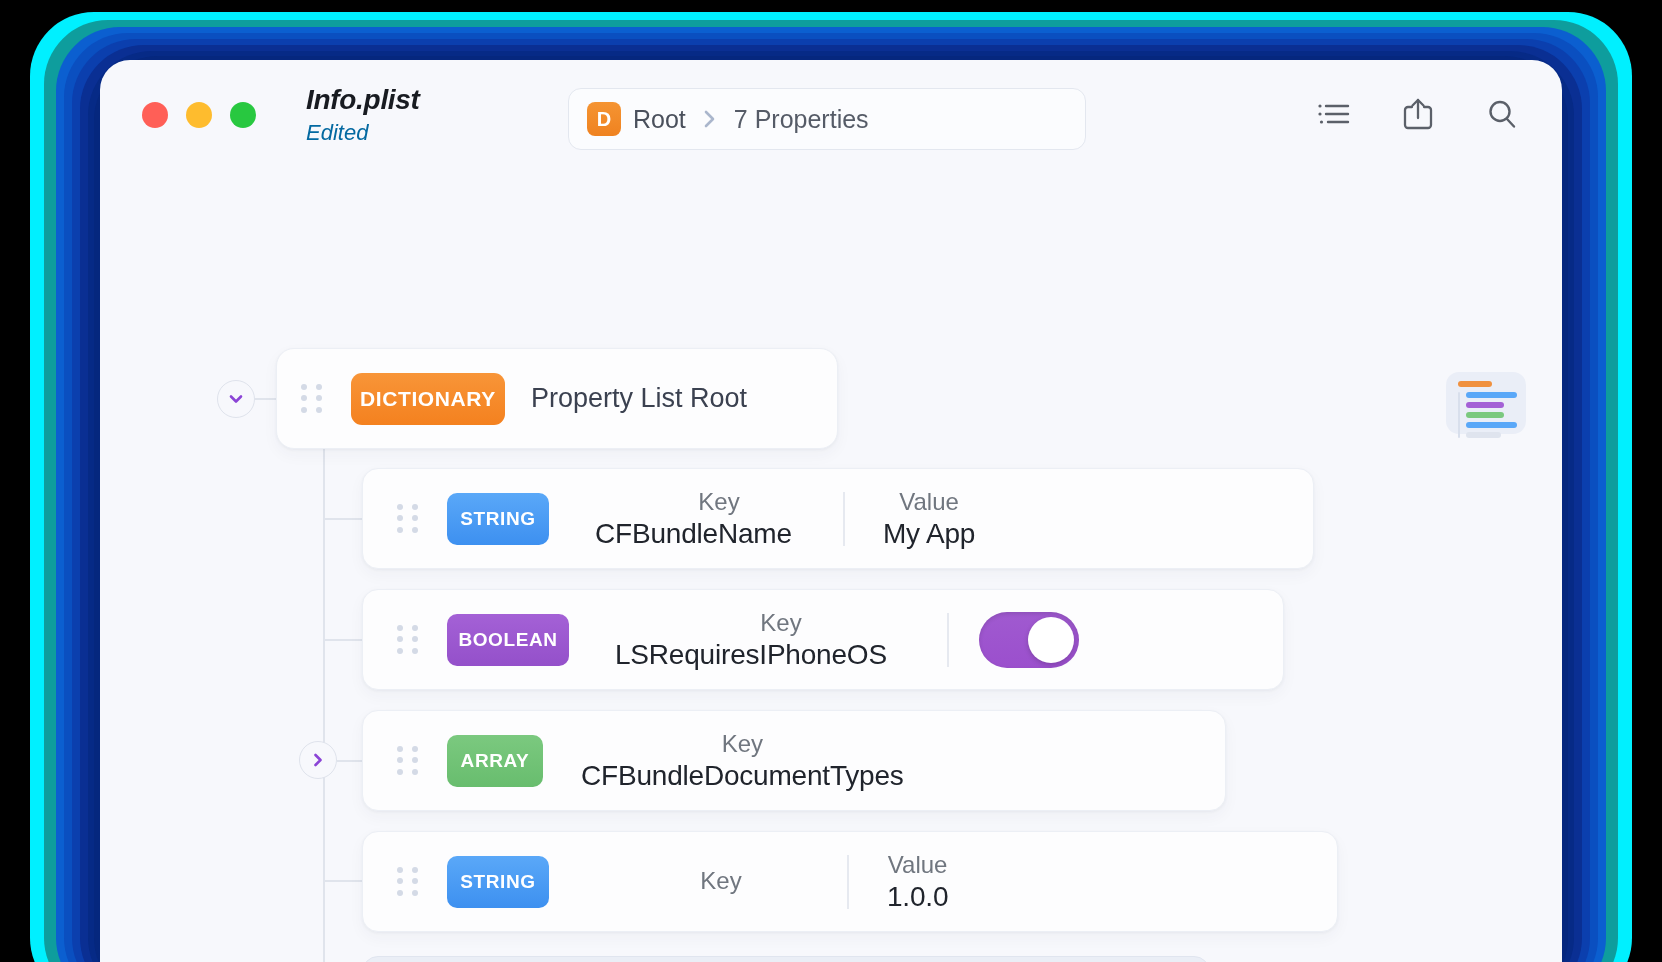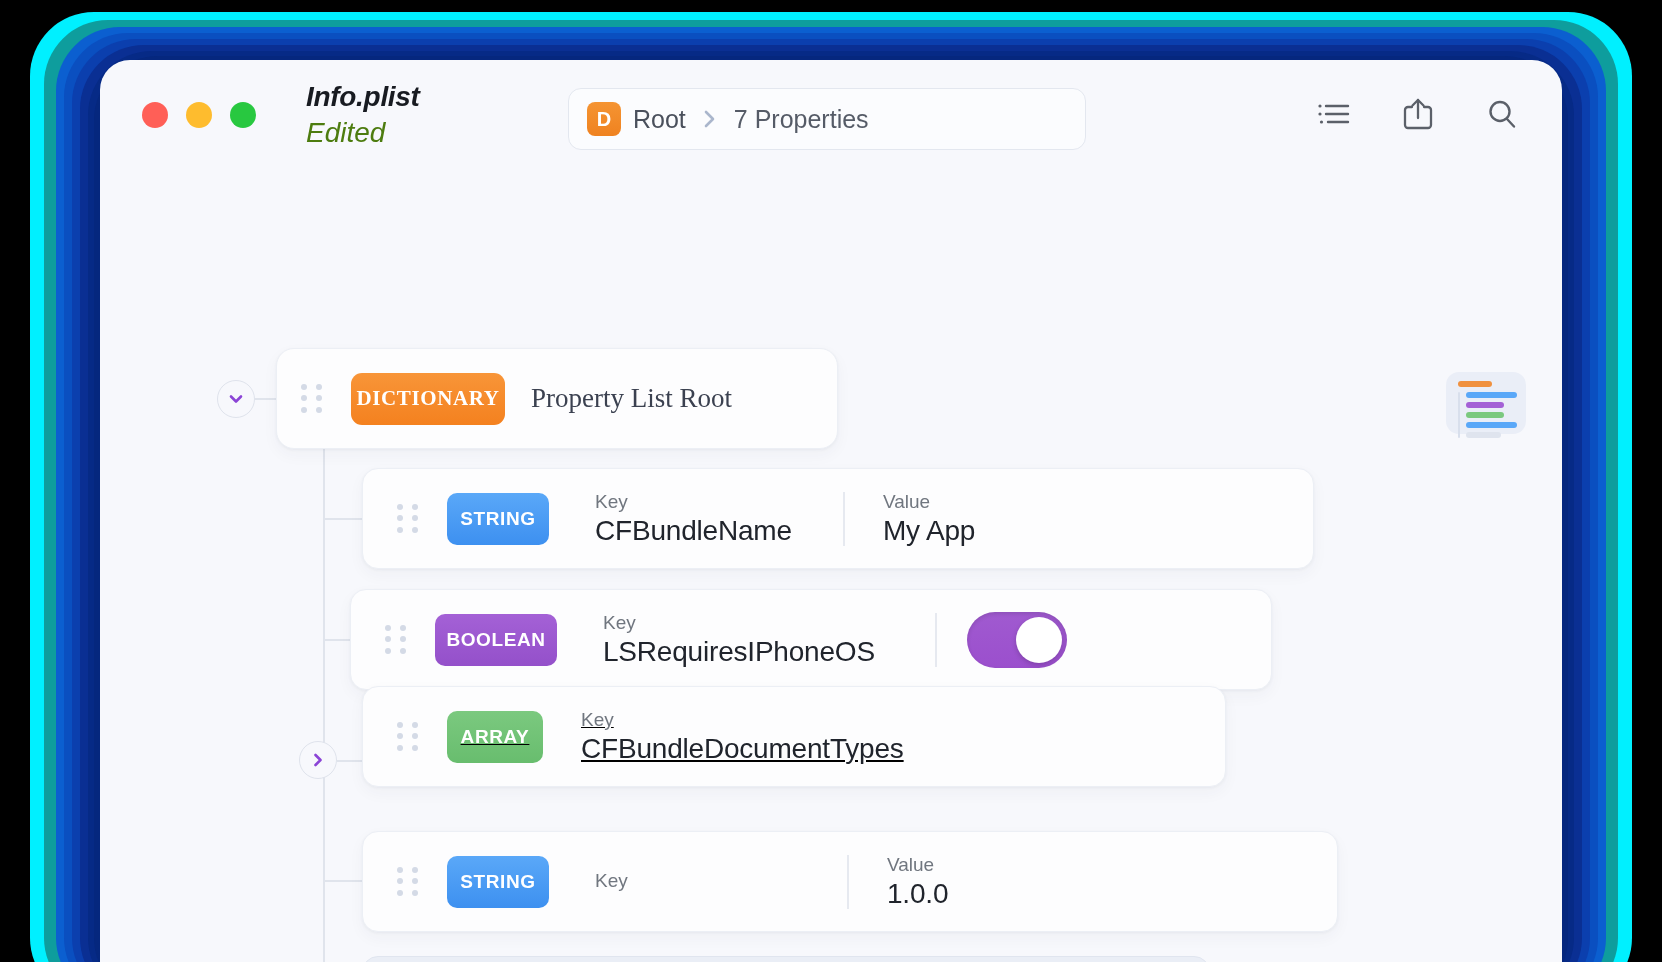--- a/index.html
+++ b/index.html
@@ -46,21 +46,21 @@
   .dot { width: 26px; height: 26px; border-radius: 50%; }
   .dot.red { background: #ff5f57; }
   .dot.yellow { background: #febc2e; }
   .dot.green { background: #28c840; }
 
   .doc-meta { margin-left: 50px; font-style: italic; }
   .doc-title {
     font-size: 28px; font-weight: bold; color: #181b21; letter-spacing: -0.3px;
     line-height: 1.15;
   }
-  .doc-sub { font-size: 28px; color: #4d7c0f; margin-top: 3px; }
+  .doc-sub { font-size: 22px; color: #0369a1; margin-top: 3px; }
 
   .breadcrumb {
     position: absolute;
     left: 468px; top: 28px;
     width: 518px; height: 62px;
     background: #fbfcfe;
     border: 1px solid #e3e7ef;
     border-radius: 13px;
     display: flex; align-items: center;
     padding: 0 18px;
@@ -120,21 +120,20 @@
     border: 1px solid #eceff5;
     border-radius: 16px;
     box-shadow: 0 1px 3px rgba(40,50,80,.05), 0 6px 16px rgba(40,50,80,.04);
     display: flex; align-items: center;
   }
 
   .row.root-row {
     left: 176px; top: 178px; width: 562px; height: 101px;
     border-radius: 18px;
     padding-left: 24px;
-    font-family: Liberation Serif, serif;
   }
 
   .grip {
     width: 24px; height: 30px;
     display: grid; grid-template-columns: 1fr 1fr; grid-template-rows: repeat(3, 1fr);
     gap: 5px 6px; align-content: center;
     flex: 0 0 auto;
   }
   .grip i { width: 6px; height: 6px; border-radius: 50%; background: #d4dae6; display:block; }
 
@@ -145,21 +144,21 @@
     flex: 0 0 auto;
   }
   .badge-dict  { background: linear-gradient(180deg,#f89538,#f4811f); width: 154px; height: 52px; font-size: 21px; border-radius: 11px; }
   .badge-string{ background: linear-gradient(180deg,#5aa8f8,#3d90f0); width: 102px; height: 52px; font-size: 19px; }
   .badge-bool  { background: linear-gradient(180deg,#a461d6,#9450ca); width: 122px; height: 52px; font-size: 19px; }
   .badge-array { background: linear-gradient(180deg,#7bc97f,#68bd6e); width: 96px;  height: 52px; font-size: 19px; }
 
   .root-label { font-size: 27px; color: #3b4150; margin-left: 26px; }
 
   .field { display: flex; flex-direction: column; justify-content: center; }
-  .f-lab { font-size: 19px; color: #70767f; margin-bottom: 2px; }
+  .f-lab { font-size: 24px; color: #70767f; margin-bottom: 2px; text-align: center; }
   .f-val { font-size: 28px; color: #20242c; letter-spacing: -0.2px; }
 
   .divider { width: 2px; background: #e6e9f0; height: 54px; flex: 0 0 auto; }
 
   .toggle {
     width: 100px; height: 56px; border-radius: 28px;
     background: linear-gradient(180deg,#a05ad0,#9b4fcd);
     position: relative; flex: 0 0 auto;
     box-shadow: inset 0 2px 4px rgba(0,0,0,.12);
   }
@@ -303,21 +302,21 @@
             <div class="f-lab">Key</div>
             <div class="f-val">CFBundleName</div>
           </div>
           <div class="divider"></div>
           <div class="field" style="margin-left:38px;">
             <div class="f-lab">Value</div>
             <div class="f-val">My App</div>
           </div>
         </div>
 
-        <div class="row" style="left:250px; top:419px; width:922px; height:101px; padding-left:34px;">
+        <div class="row" style="left:262px; top:419px; width:922px; height:101px; padding-left:34px;">
           <div class="grip">
             <i></i>
               <i></i>
               <i></i>
               <i></i>
               <i></i>
               <i></i>
           </div>
           <div class="type-badge badge-bool" style="margin-left:26px;">BOOLEAN</div>
           <div class="field" style="margin-left:46px; width:332px;">
@@ -329,21 +328,21 @@
             <div class="knob"></div>
           </div>
         </div>
 
         <div class="disclosure disc-array">
           <svg width="18" height="18" viewBox="0 0 18 18" fill="none">
             <path d="M6.5 4 L11.5 9 L6.5 14" stroke="#8b44d6" stroke-width="2.6" stroke-linecap="round" stroke-linejoin="round"></path>
           </svg>
         </div>
 
-        <div class="row" style="left:262px; top:516px; width:864px; height:101px; padding-left:34px;text-decoration:underline;">
+        <div class="row" style="left:262px; top:540px; width:864px; height:101px; padding-left:34px;">
           <div class="grip">
             <i></i>
               <i></i>
               <i></i>
               <i></i>
               <i></i>
               <i></i>
           </div>
           <div class="type-badge badge-array" style="margin-left:26px;">ARRAY</div>
           <div class="field" style="margin-left:38px;">

